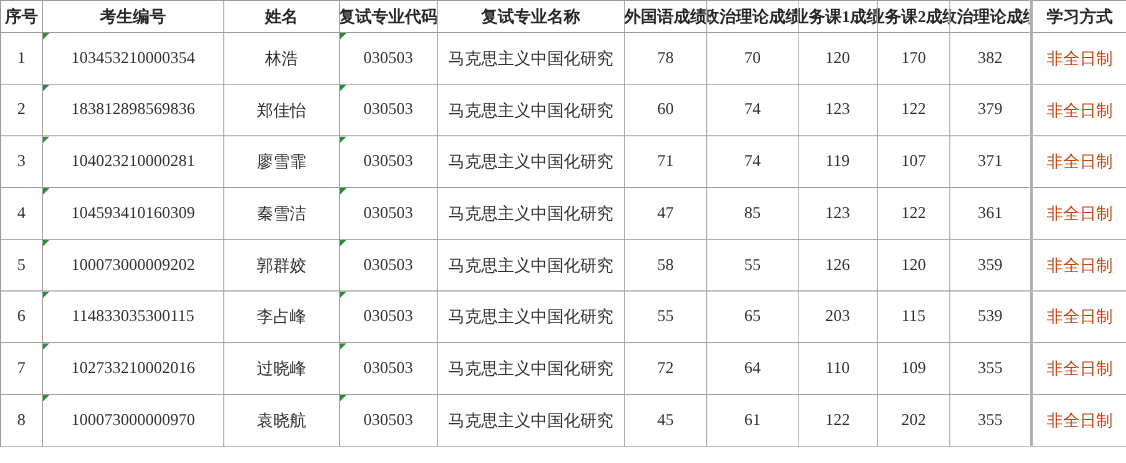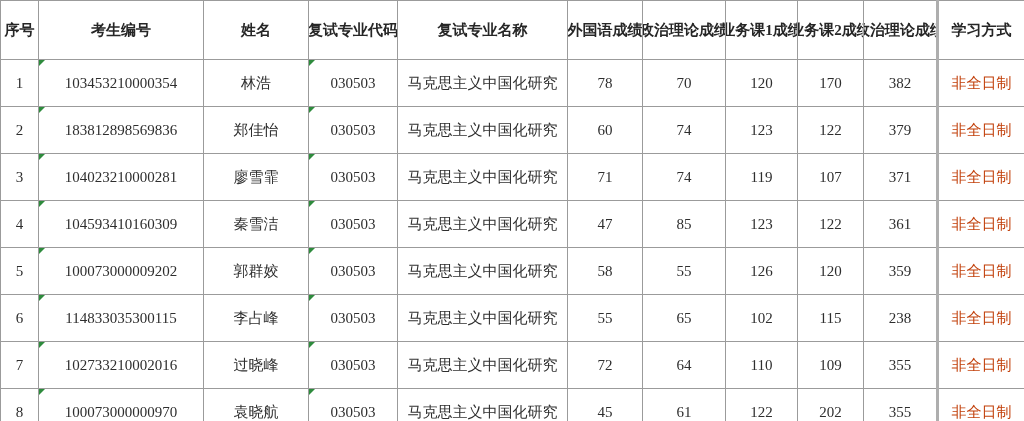--- a/index.html
+++ b/index.html
@@ -24,21 +24,21 @@
   table.results th,
   table.results td {
     border: 1px solid #9b9b9b;
     padding: 0;
     position: relative;
     overflow: hidden;
     text-align: center;
     vertical-align: middle;
     background: #ffffff;
   }
-  table.results thead tr { height: 59px; }
+  table.results thead tr { height: 29px; }
   table.results tbody tr { height: 47px; }
   table.results th {
     font-weight: bold;
     font-size: 15px;
     color: #262626;
   }
   table.results td {
     font-size: 15px;
   }
   
@@ -326,27 +326,27 @@
           <td>
             <div class="clip">马克思主义中国化研究</div>
           </td>
           <td>
             <div class="clip">55</div>
           </td>
           <td>
             <div class="clip">65</div>
           </td>
           <td>
-            <div class="clip">102</div>
+            <div class="clip">203</div>
           </td>
           <td>
             <div class="clip">115</div>
           </td>
           <td>
-            <div class="clip">238</div>
+            <div class="clip">539</div>
           </td>
           <td class="thick-left">
             <div class="clip study-mode">非全日制</div>
           </td>
         </tr>
         <tr>
           <td>
             <div class="clip">7</div>
           </td>
           <td>

